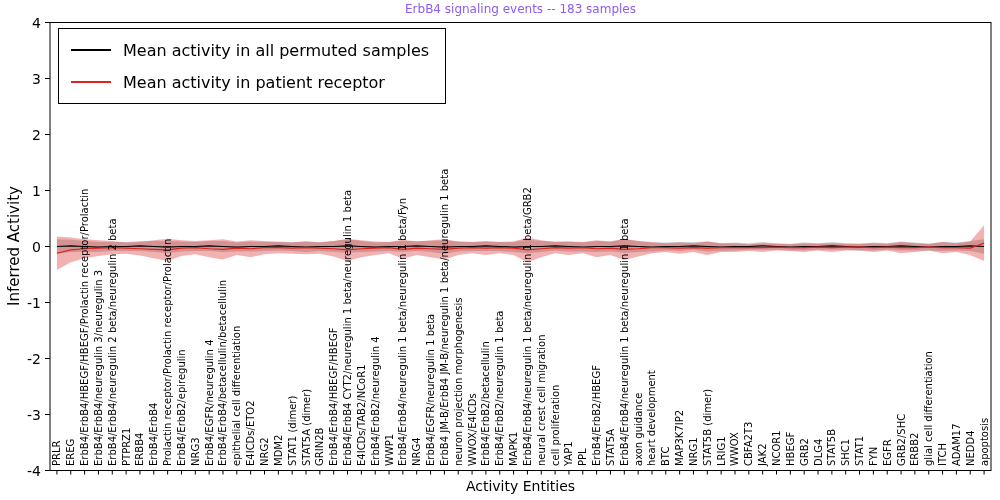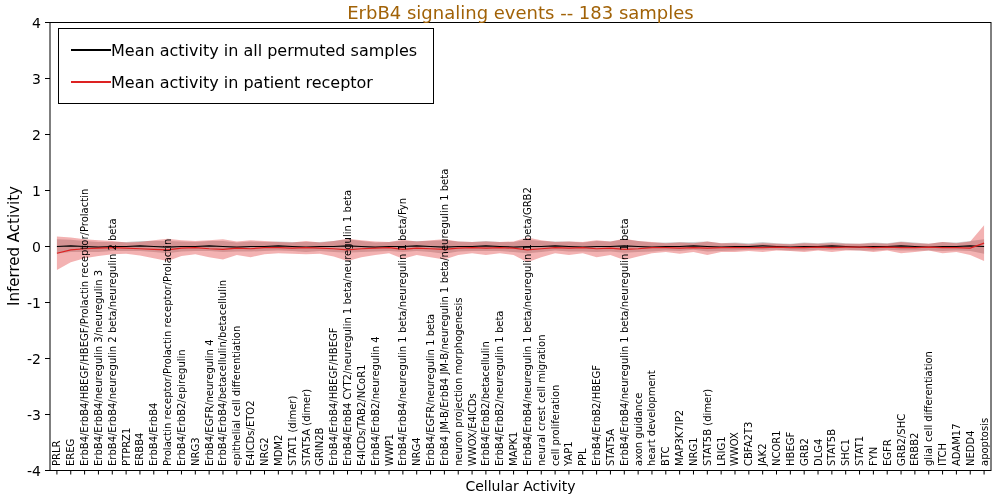--- a/index.html
+++ b/index.html
@@ -7,39 +7,39 @@
     position:relative;
     width:1000px;height:500px;
     background:#ffffff;
     font-family:"DejaVu Sans","Liberation Sans",sans-serif;
     overflow:hidden;
   }
   #plot{position:absolute;left:0;top:0;}
   svg text{fill:#000;font-family:"DejaVu Sans","Liberation Sans",sans-serif;}
   .chart-title{
     position:absolute;left:50px;top:2px;width:941px;
-    text-align:center;font-size:18px;color:#a16207;white-space:nowrap;
+    text-align:center;font-size:12px;color:#8b5cf6;white-space:nowrap;
   }
   .x-axis-label{
     position:absolute;left:50px;top:478px;width:941px;
     text-align:center;font-size:14px;color:#000;
   }
   .y-axis-label{
     position:absolute;left:14px;top:246px;
     transform:translate(-50%,-50%) rotate(-90deg);
     font-size:15px;color:#000;white-space:nowrap;
   }
   .legend{
     position:absolute;left:58px;top:28px;
     background:#ffffff;border:1px solid #000;
     padding:8px 16px 8px 12px;
     display:flex;flex-direction:column;gap:6px;
     z-index:5;
   }
-  .legend-entry{display:flex;align-items:center;gap:0;height:26px;}
+  .legend-entry{display:flex;align-items:center;gap:12px;height:26px;}
   .legend-line{display:inline-block;width:40px;height:0;border-top-style:solid;border-top-width:2px;}
   .legend-label{font-size:16px;color:#000;white-space:nowrap;}
 </style>
 </head>
 <body>
 
 <div id="figure">
 
   <svg id="plot" width="1000" height="500" viewBox="0 0 1000 500">
       <defs>
@@ -207,21 +207,21 @@
       <line x1="970.2426470588235" y1="470.5" x2="970.2426470588235" y2="474.5" stroke="#000"></line>
       <text transform="translate(973.7426470588235,466) rotate(-90)" font-size="10" text-anchor="start">NEDD4</text>
       <line x1="984.0808823529412" y1="470.5" x2="984.0808823529412" y2="474.5" stroke="#000"></line>
       <text transform="translate(987.5808823529412,466) rotate(-90)" font-size="10" text-anchor="start">apoptosis</text>
     </svg>
 
   <div class="chart-title">ErbB4 signaling events -- 183 samples</div>
 
   <div class="y-axis-label">Inferred Activity</div>
 
-  <div class="x-axis-label">Cellular Activity</div>
+  <div class="x-axis-label">Activity Entities</div>
 
   <div class="legend">
     <div class="legend-entry">
       <span class="legend-line" style="border-top-color:#000000;"></span>
       <span class="legend-label">Mean activity in all permuted samples</span>
     </div>
     <div class="legend-entry">
       <span class="legend-line" style="border-top-color:#dd2222;"></span>
       <span class="legend-label">Mean activity in patient receptor</span>
     </div>

